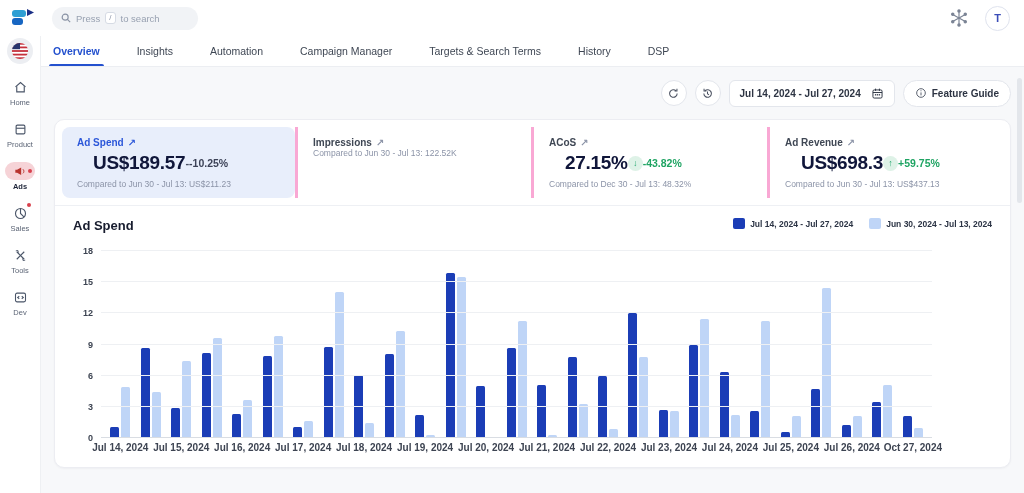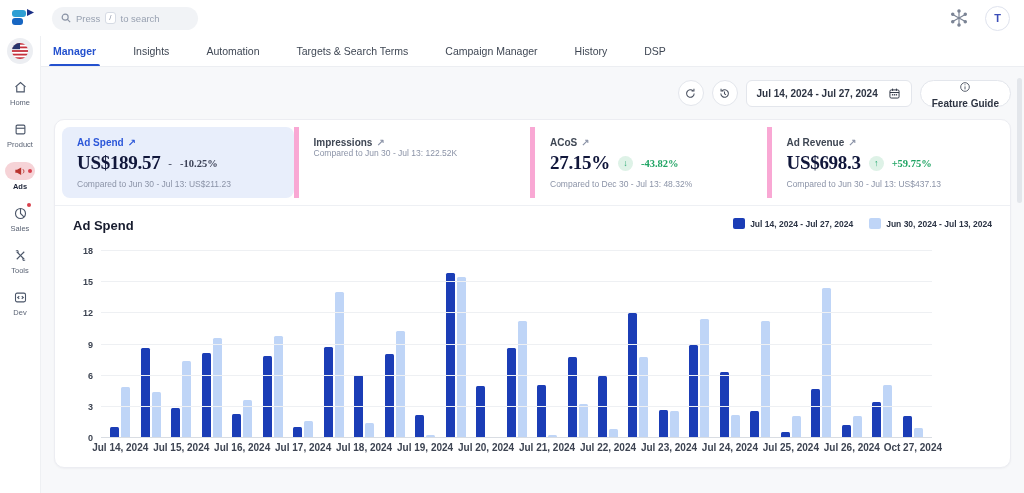--- a/index.html
+++ b/index.html
@@ -39,33 +39,33 @@
   
   .page { flex:1; padding:9px 13px 0; }
   .page-header { display:flex; align-items:center; height:34px; margin-bottom:9px; }
   .account { display:flex; align-items:center; gap:7px; }
   .account .logo-mark { width:19px; height:16px; }
   .account-name { font-size:13px; font-weight:bold; color:#15192e; }
   .chev { width:10px; height:10px; }
   .header-actions { margin-left:auto; display:flex; align-items:center; gap:8px; }
   .icon-btn { width:26px; height:26px; border:1px solid #e3e6ec; border-radius:13px; background:#fff; display:flex; align-items:center; justify-content:center; }
   .date-box { height:27px; border:1px solid #e3e6ec; border-radius:6px; background:#fff; display:flex; align-items:center; gap:10px; padding:0 10px; font-size:10px; font-weight:bold; color:#2d3443; }
-  .guide-btn { height:27px; border:1px solid #e3e6ec; border-radius:14px; background:#fff; display:flex; align-items:center; gap:5px; padding:0 11px; font-size:10px; font-weight:bold; color:#2d3443;flex-direction:column; }
+  .guide-btn { height:27px; border:1px solid #e3e6ec; border-radius:14px; background:#fff; display:flex; align-items:center; gap:5px; padding:0 11px; font-size:10px; font-weight:bold; color:#2d3443; }
 
   
   .main-card { background:#fff; border:1px solid #ecedf2; border-radius:10px; box-shadow:0 1px 2px rgba(20,30,60,.04); }
   .kpi-row { display:flex; padding:7px; }
   .kpi { flex:1; padding:10px 15px 9px; }
-  .kpi + .kpi { border-left:5px solid #f9a8d4; }
+  .kpi + .kpi { border-left:3px solid #f9a8d4; }
   .kpi.selected { background:#e8eefb; border-radius:8px; border-left:none; }
   .kpi-label { font-size:10px; font-weight:bold; color:#3f4754; display:flex; align-items:center; gap:4px; }
   .kpi.selected .kpi-label { color:#2c57d9; }
   .arrow-ne { font-size:10px; color:#8b93a7; font-weight:bold; }
   .kpi.selected .arrow-ne { color:#2c57d9; }
-  .kpi-value-row { display:flex; align-items:center; gap:8px; margin:4px 0 5px;font-family:Liberation Serif, serif; }
+  .kpi-value-row { display:flex; align-items:center; margin:4px 16px 5px; }
   .kpi-value { font-size:19px; font-weight:bold; color:#10163a; letter-spacing:-.3px; }
   .trend-badge { width:15px; height:15px; border-radius:50%; background:#def2e7; color:#27a970; font-size:9px; display:flex; align-items:center; justify-content:center; }
   .trend-badge.up::before { content:"\2191"; }
   .trend-badge.down::before { content:"\2193"; }
   .kpi-dash { color:#4a5164; font-size:11px; font-weight:bold; }
   .kpi-delta { font-size:10.5px; font-weight:bold; }
   .delta-green { color:#1fa463; }
   .delta-gray { color:#3c4257; }
   .kpi-compare { font-size:8.5px; color:#8b93a7; white-space:nowrap; }
 
@@ -236,25 +236,25 @@
               <path d="M14 10 L16.5 12 L14 14"></path>
             </svg>
       </span>
         </span>
       <span class="lbl">Dev</span>
     </div>
   </aside>
 
   <div class="content">
     <div class="tabs">
-      <div class="tab active">Manager</div>
+      <div class="tab active">Overview</div>
       <div class="tab">Insights</div>
       <div class="tab">Automation</div>
+      <div class="tab">Campaign Manager</div>
       <div class="tab">Targets &amp; Search Terms</div>
-      <div class="tab">Campaign Manager</div>
       <div class="tab">History</div>
       <div class="tab">DSP</div>
     </div>
 
     <div class="page">
 
       <div class="page-header">
         <div class="header-actions">
           <div class="icon-btn">
             <span>

